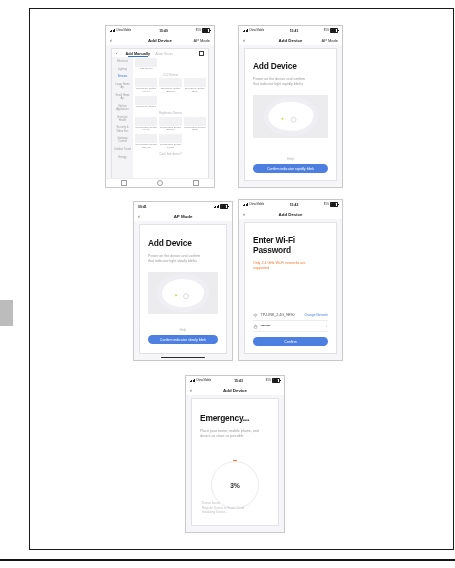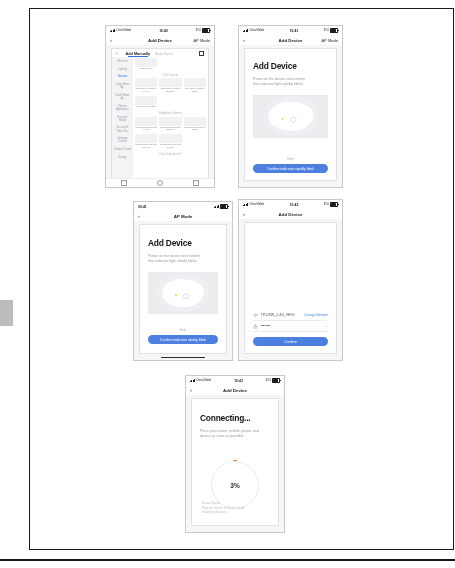--- a/index.html
+++ b/index.html
@@ -310,20 +310,25 @@
               <i style="width:85%"></i>
             </span>
         </div>
       </div>
       <div class="navbar">
         <div class="nav-back">‹</div>
         <div class="nav-title">Add Device</div>
       </div>
       <div class="screen">
         <div class="card">
+          <div style="padding:12px 8px 0 8px;">
+            <div class="h1">Enter Wi-Fi Password</div>
+            <div class="warn" style="margin-top:6px;">Only 2.4 GHz Wi-Fi networks are</div>
+            <div class="warn">supported</div>
+          </div>
           <div style="position:absolute;left:8px;right:8px;bottom:7px;">
             <div class="field">
               <svg class="ic" viewBox="0 0 20 20">
                 <path d="M2 7a13 13 0 0 1 16 0" fill="none" stroke="#6a6a70" stroke-width="1.6" stroke-linecap="round"></path>
                 <path d="M5 10.5a8.5 8.5 0 0 1 10 0" fill="none" stroke="#6a6a70" stroke-width="1.6" stroke-linecap="round"></path>
                 <circle cx="10" cy="15" r="1.6" fill="#6a6a70"></circle>
               </svg>
               <span class="val">TP-LINK_2.4G_9E90</span>
               <span class="act">Change Network</span>
             </div>
@@ -360,21 +365,21 @@
             </span>
         </div>
       </div>
       <div class="navbar">
         <div class="nav-back">‹</div>
         <div class="nav-title">Add Device</div>
       </div>
       <div class="screen">
         <div class="card">
           <div style="padding:14px 8px 0 8px;">
-            <div class="h1">Connecting...</div>
+            <div class="h1">Emergency...</div>
             <div class="sub" style="margin-top:6px;">Place your router, mobile phone, and</div>
             <div class="sub">device as close as possible</div>
           </div>
           <div class="ring" style="top:62px;">
             <span class="tick"></span>
             <span class="pct">3%</span>
           </div>
           <div class="steps" style="position:absolute;left:10px;right:8px;bottom:10px;">
             <div>Device found</div>
             <div>Register Device to Smart Cloud</div>

